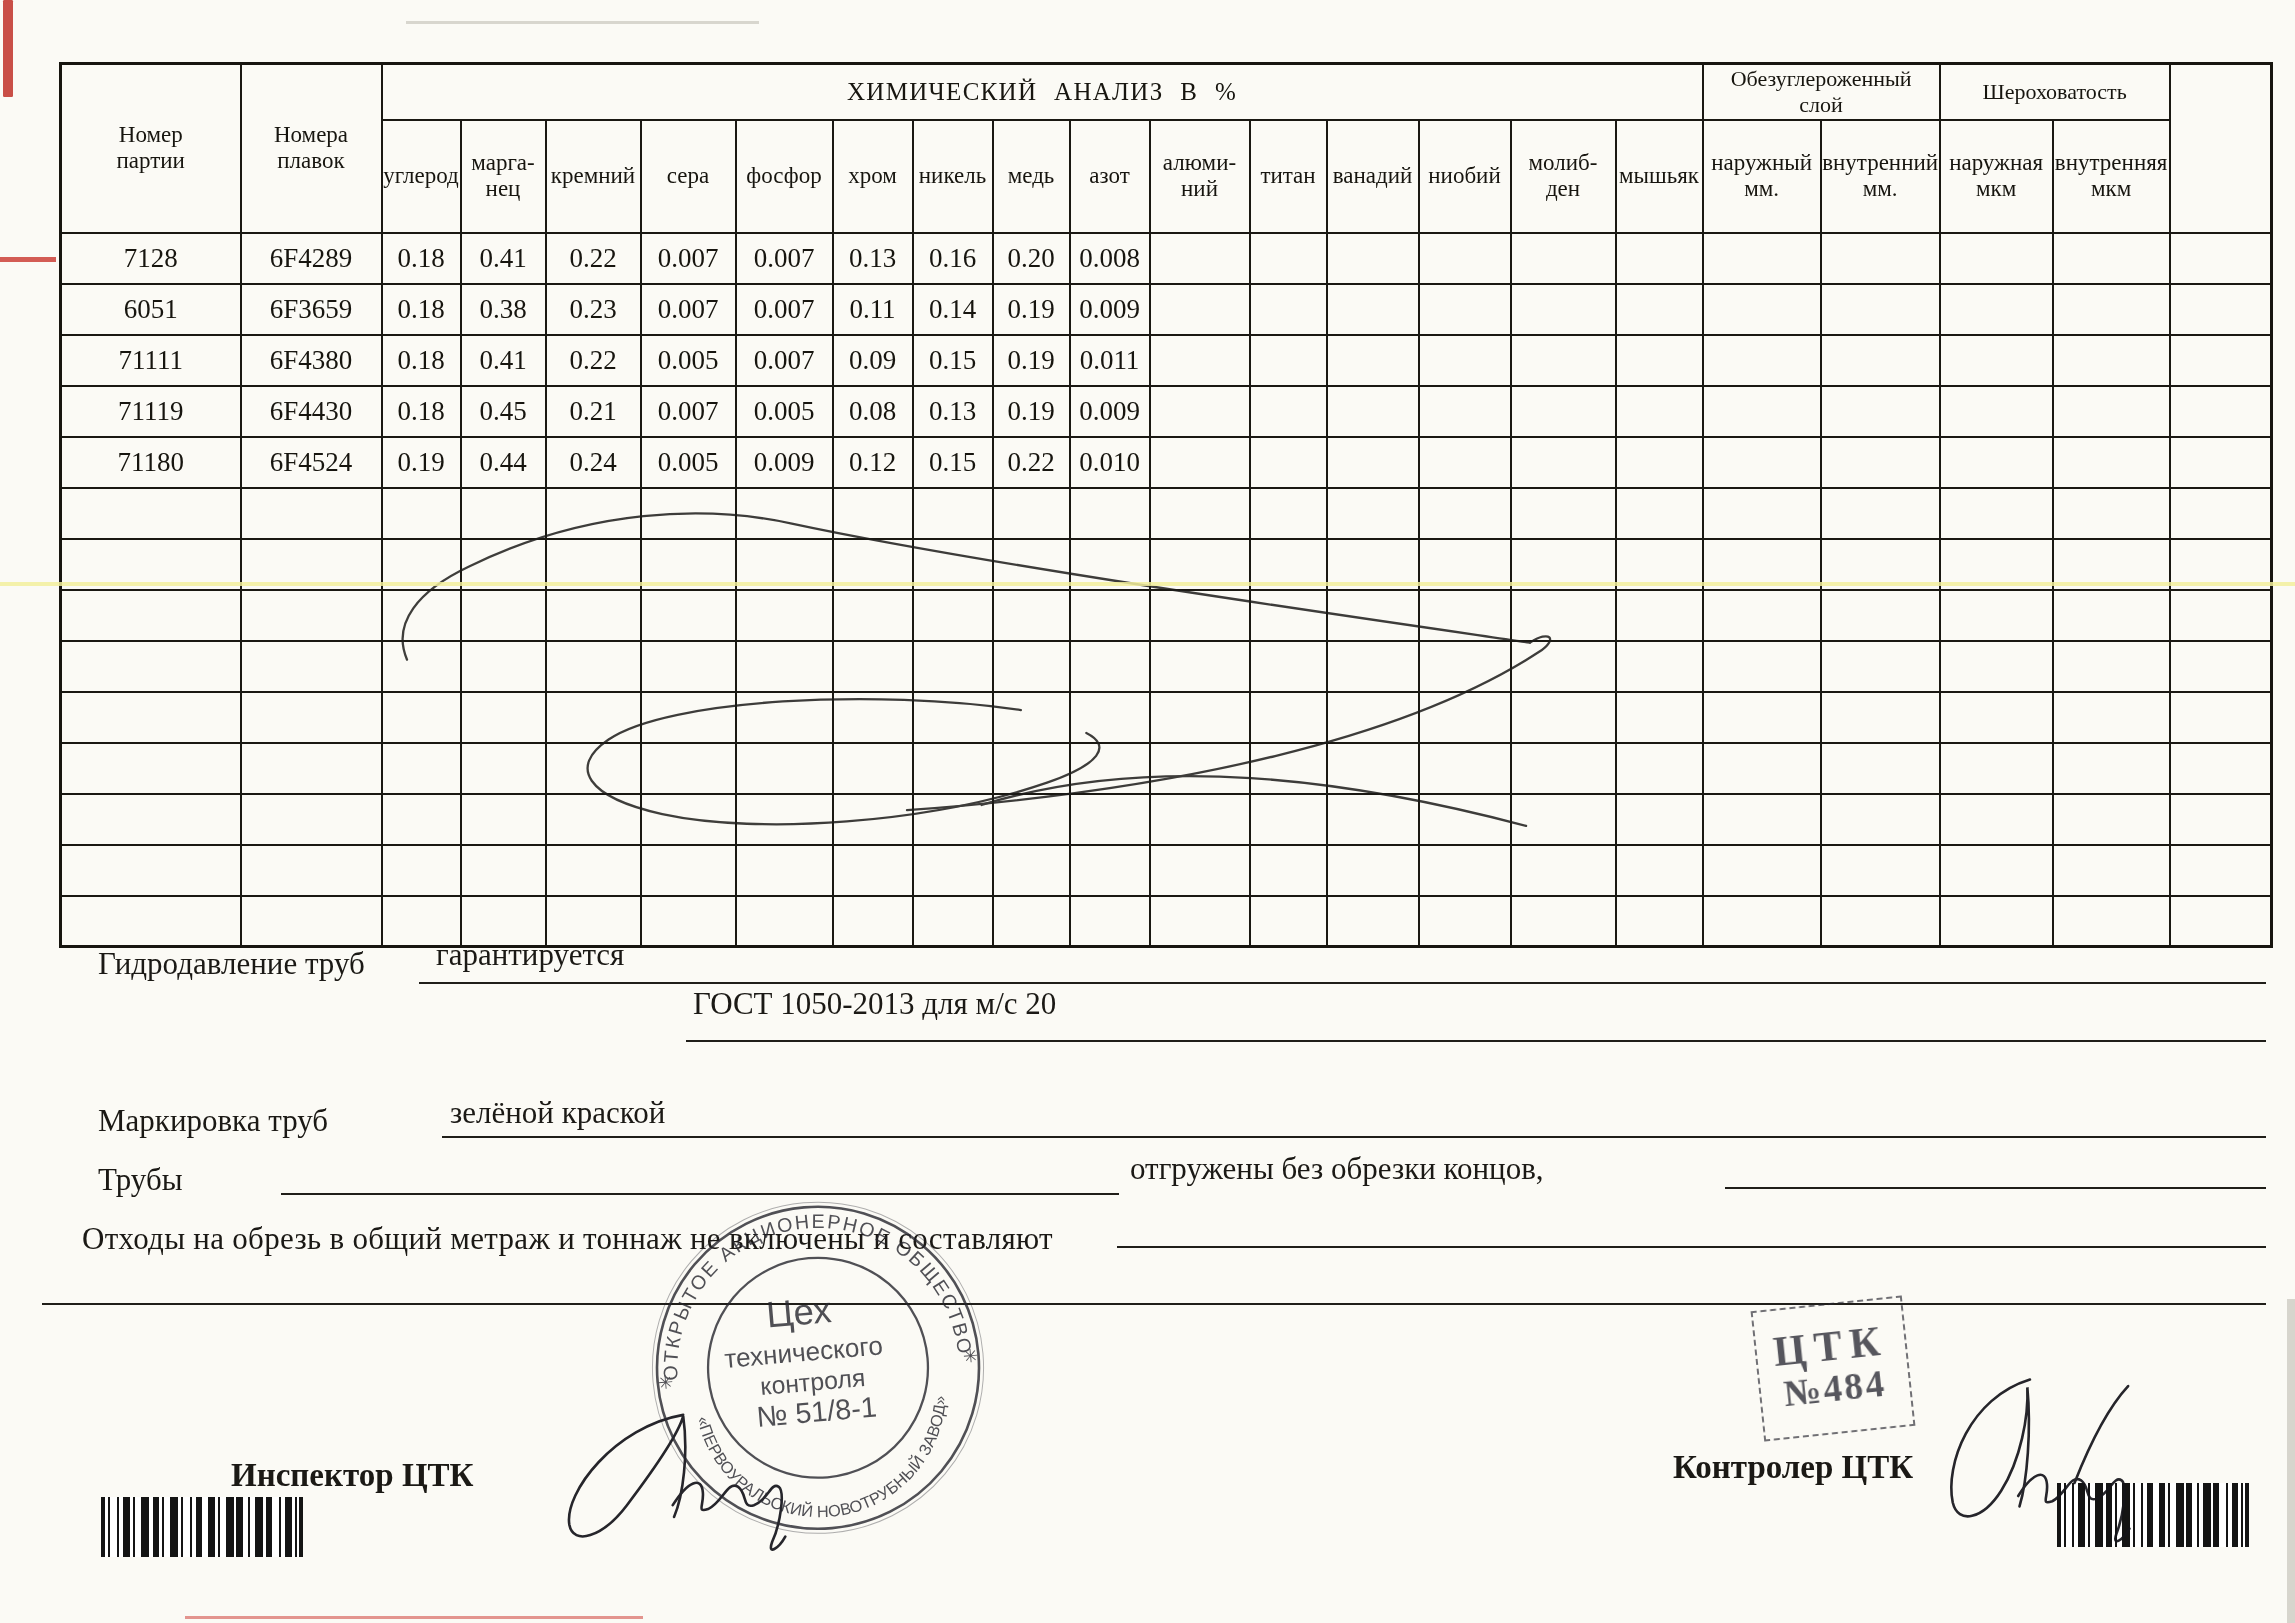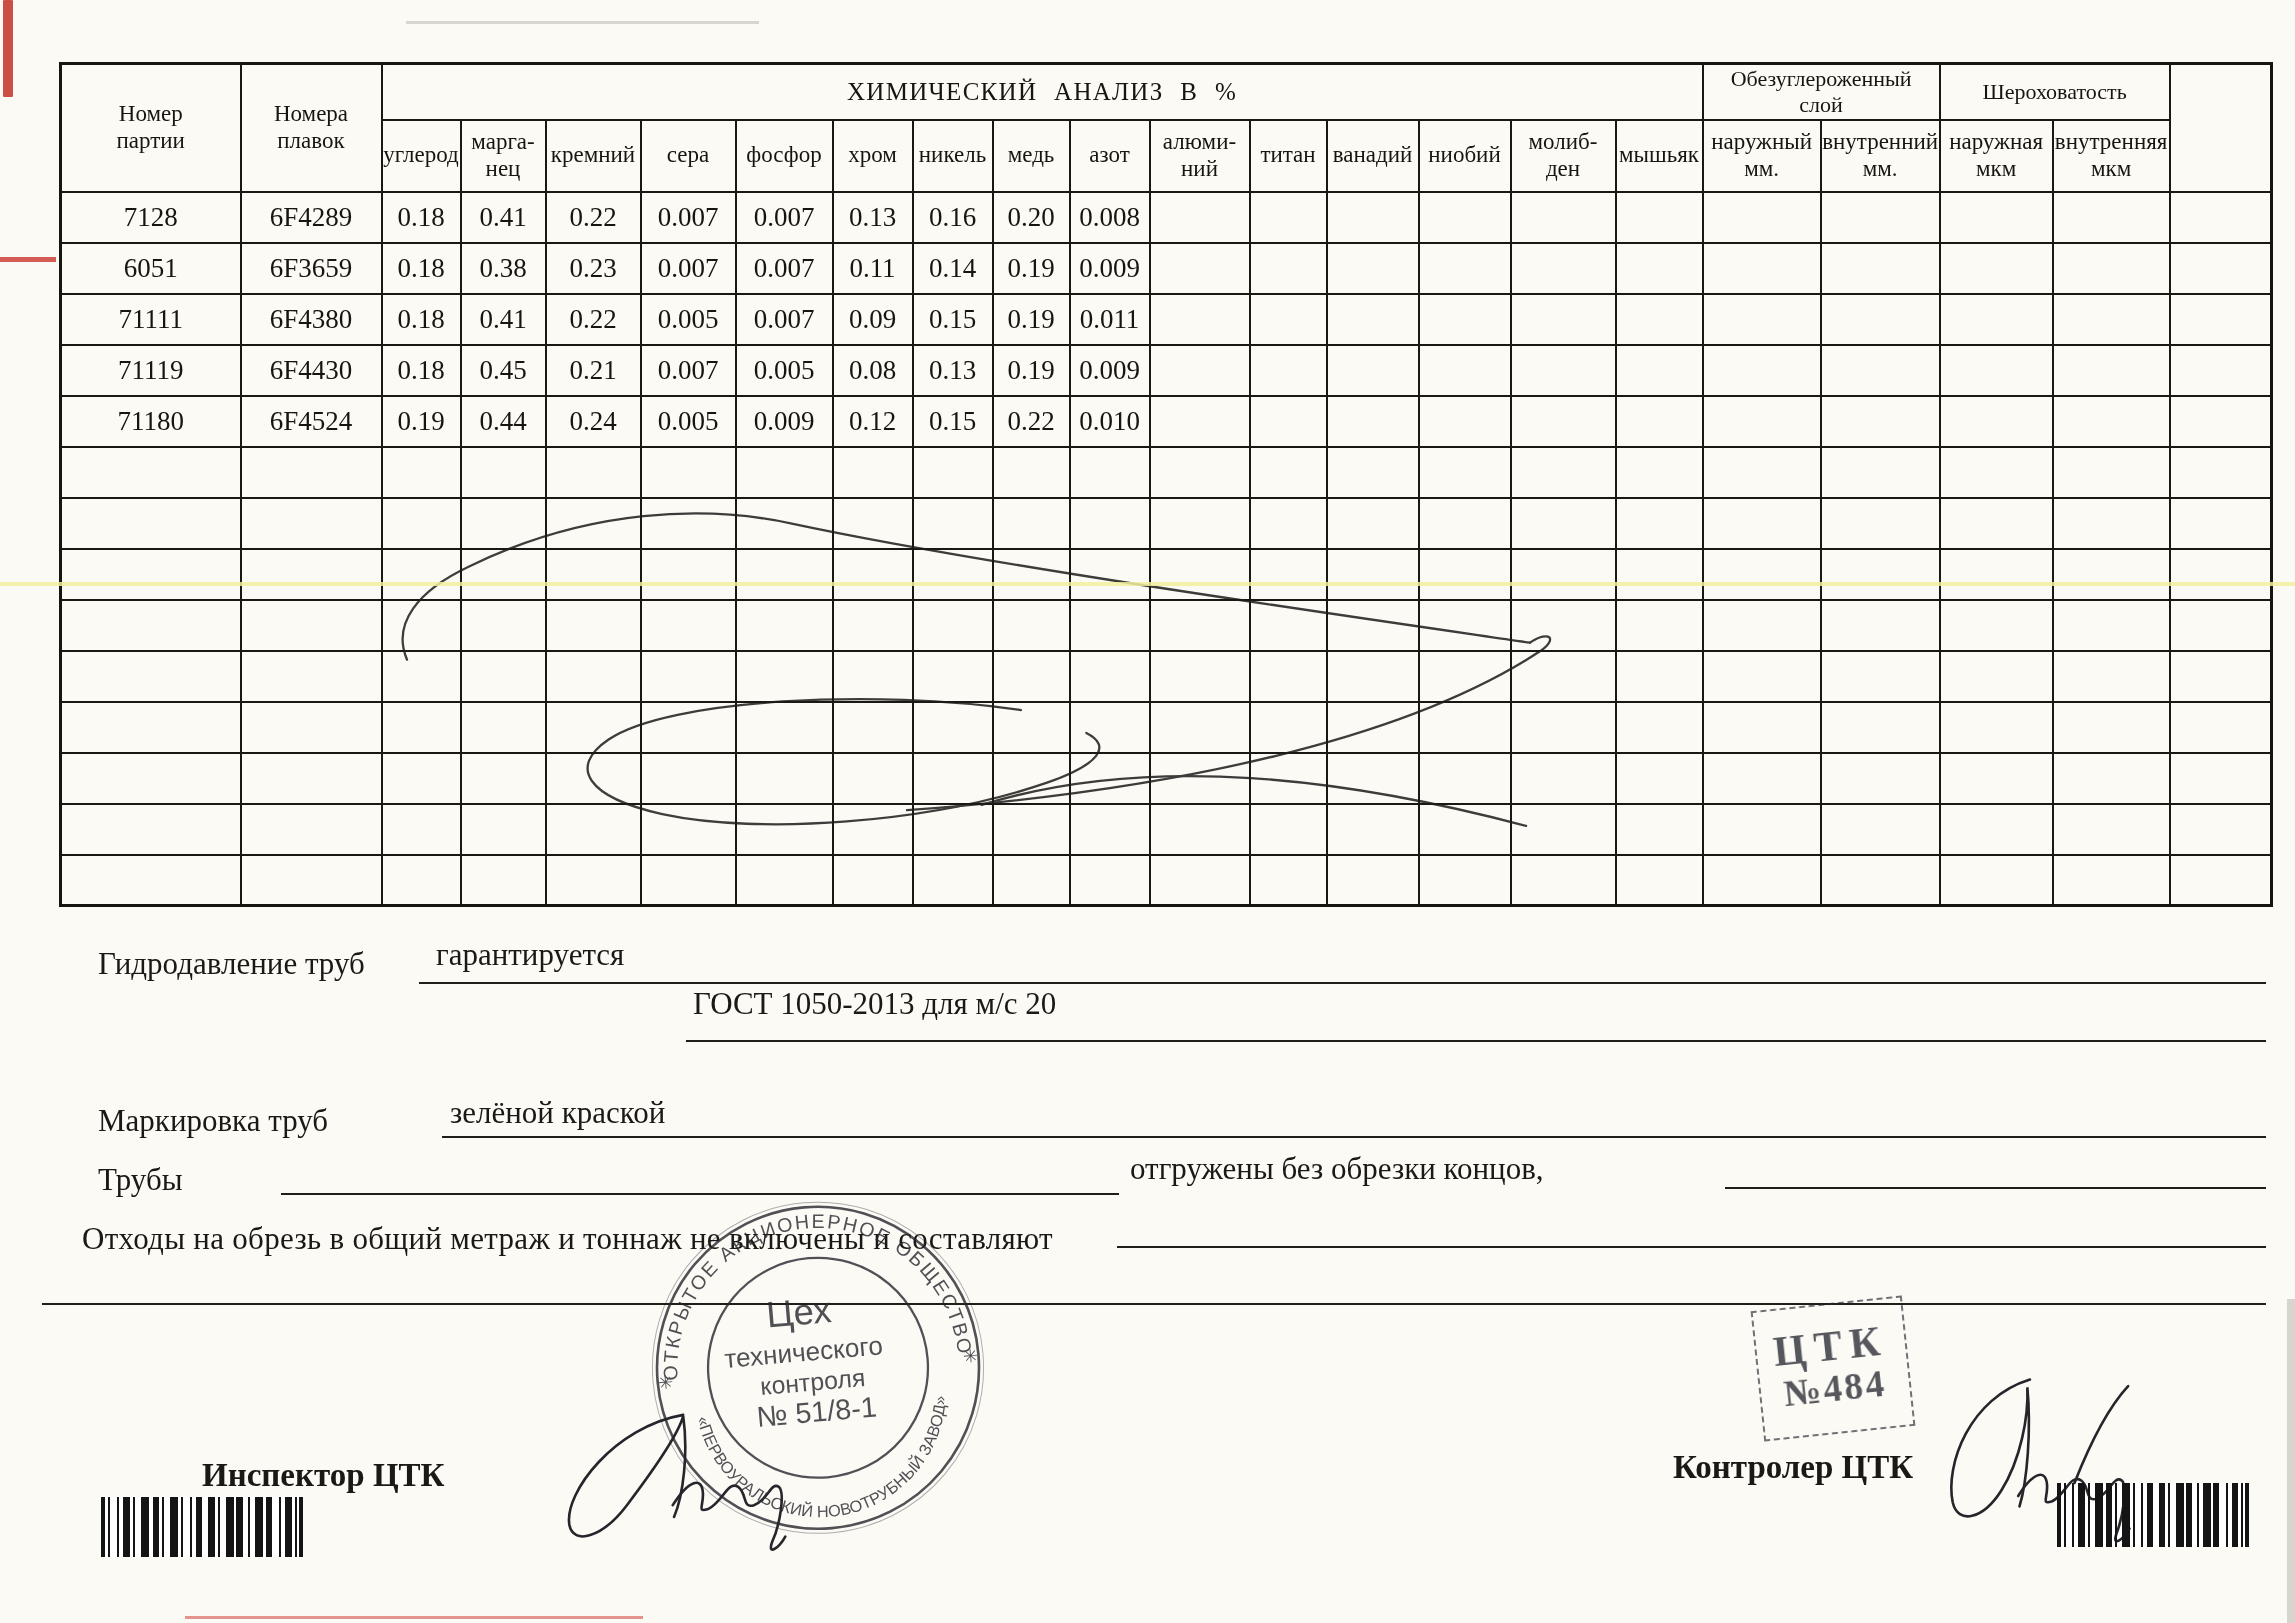--- a/index.html
+++ b/index.html
@@ -6,21 +6,21 @@
   .page{position:relative;width:2295px;height:1623px;background:#fbfaf5;overflow:hidden;
         font-family:"Liberation Serif",serif;color:#1b1915;}
   
   #table-host{position:absolute;left:59px;top:62px;z-index:2;}
   table.grid{border-collapse:collapse;table-layout:fixed;width:2209px;
              border:3.3px solid #17150f;font-family:"Liberation Serif",serif;}
   .grid th,.grid td{border:2px solid #1a1812;padding:0;text-align:center;vertical-align:middle;
                     white-space:pre-line;font-weight:normal;color:#17150f;overflow:hidden;}
   .grid .c1,.grid .c2{border-right-width:2.6px;}
   .grid tr.h1{height:56px;}
-  .grid tr.h2{height:72px;}
+  .grid tr.h2{height:113px;}
   .grid tbody tr{height:51px;}
   .grid .gh{font-size:25px;letter-spacing:1.3px;word-spacing:9.2px;}
   .grid .gh2{font-size:22px;line-height:1.18;}
   .grid .eh{font-size:23px;line-height:1.15;}
   .grid td.val{font-size:27px;}
   
   .lbl{position:absolute;font-size:31px;line-height:1.05;white-space:nowrap;z-index:3;}
   .bold{font-weight:bold;}
   .uline{position:absolute;height:2px;background:#201e19;z-index:3;}
   
@@ -475,21 +475,21 @@
   <div class="lbl" style="left:98px;top:1164px">Трубы</div>
   <div class="uline" style="left:281px;top:1193px;width:838px"></div>
   <div class="lbl" style="left:1130px;top:1153px">отгружены без обрезки концов,</div>
   <div class="uline" style="left:1725px;top:1187px;width:541px"></div>
 
   <div class="lbl" style="left:82px;top:1223px;letter-spacing:0.3px">Отходы на обрезь в общий метраж и тоннаж не включены и составляют</div>
   <div class="uline" style="left:1117px;top:1246px;width:1149px"></div>
   <div class="uline" style="left:42px;top:1303px;width:2224px"></div>
 
 
-  <div class="lbl bold" style="left:202px;top:1458px;font-size:33px">Инспектор ЦТК</div>
+  <div class="lbl bold" style="left:231px;top:1458px;font-size:33px">Инспектор ЦТК</div>
   <div class="lbl bold" style="left:1673px;top:1450px;font-size:33px">Контролер ЦТК</div>
 
   <div class="barcode" style="left:101px;top:1497px;width:202px;height:60px"></div>
   <div class="barcode" style="left:2057px;top:1483px;width:192px;height:64px"></div>
 
   <div class="corner-stamp">
     <div class="l1">ЦТК</div>
     <div class="l2">№484</div>
   </div>
 

